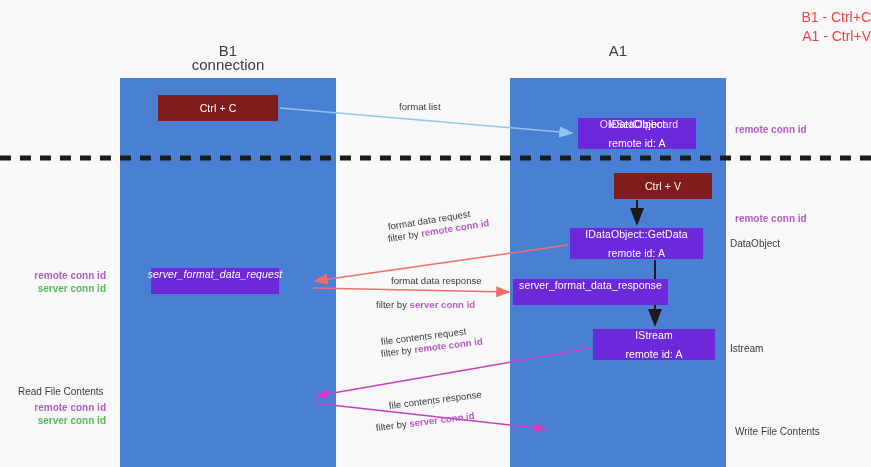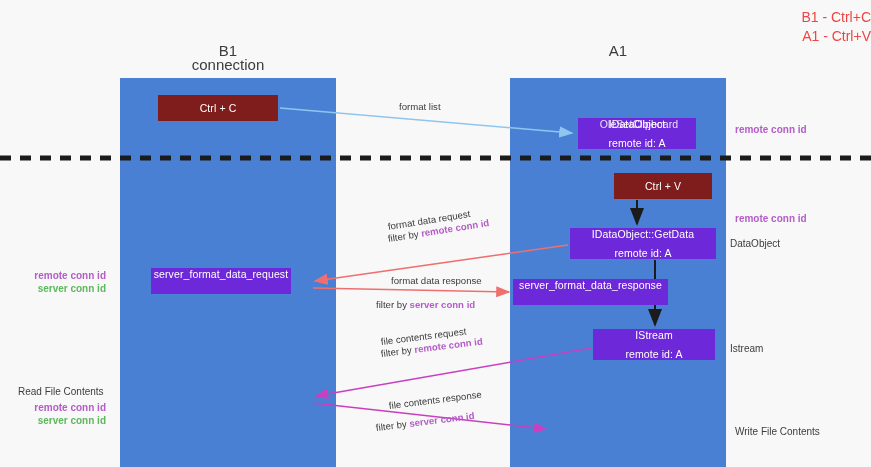--- a/index.html
+++ b/index.html
@@ -67,24 +67,24 @@
     letter-spacing: .1px;
     z-index: 4;
   }
   .node .l1, .node .l2 { display: block; white-space: nowrap; }
   .node-green  { background: #7f1d1d; }
   .node-orange { background: #6d28d9; justify-content: space-between; }
 
   #node-ctrl-c   { left: 158px; top: 95px;  width: 120px; height: 26px; }
   #node-idataobj { left: 578px; top: 118px; width: 118px; height: 31px; }
   #node-ctrl-v   { left: 578px; top: 173px; width: 98px; height: 26px; margin-left: 36px; }
-  #node-getdata  { left: 570px; top: 228px; width: 146px; height: 31px; }
+  #node-getdata  { left: 570px; top: 228px; width: 133px; height: 31px; }
   #node-istream  { left: 593px; top: 329px; width: 122px; height: 31px; }
 
-  #node-sfdreq   { left: 151px; top: 268px; width: 140px; height: 26px; }
+  #node-sfdreq   { left: 151px; top: 268px; width: 128px; height: 26px; font-style: italic; }
   #node-sfdres   { left: 513px; top: 279px; width: 155px; height: 26px; }
   #node-sfcreq   { left: 151px; top: 384px; width: 160px; height: 26px; }
   #node-sfcres   { left: 550px; top: 416px; width: 155px; height: 26px; }
 
   
   .overlap-line { position: relative; display: inline-block; }
   .overlap-line .under {
     position: absolute; left: -9px; top: 0;
     opacity: .85;
   }

